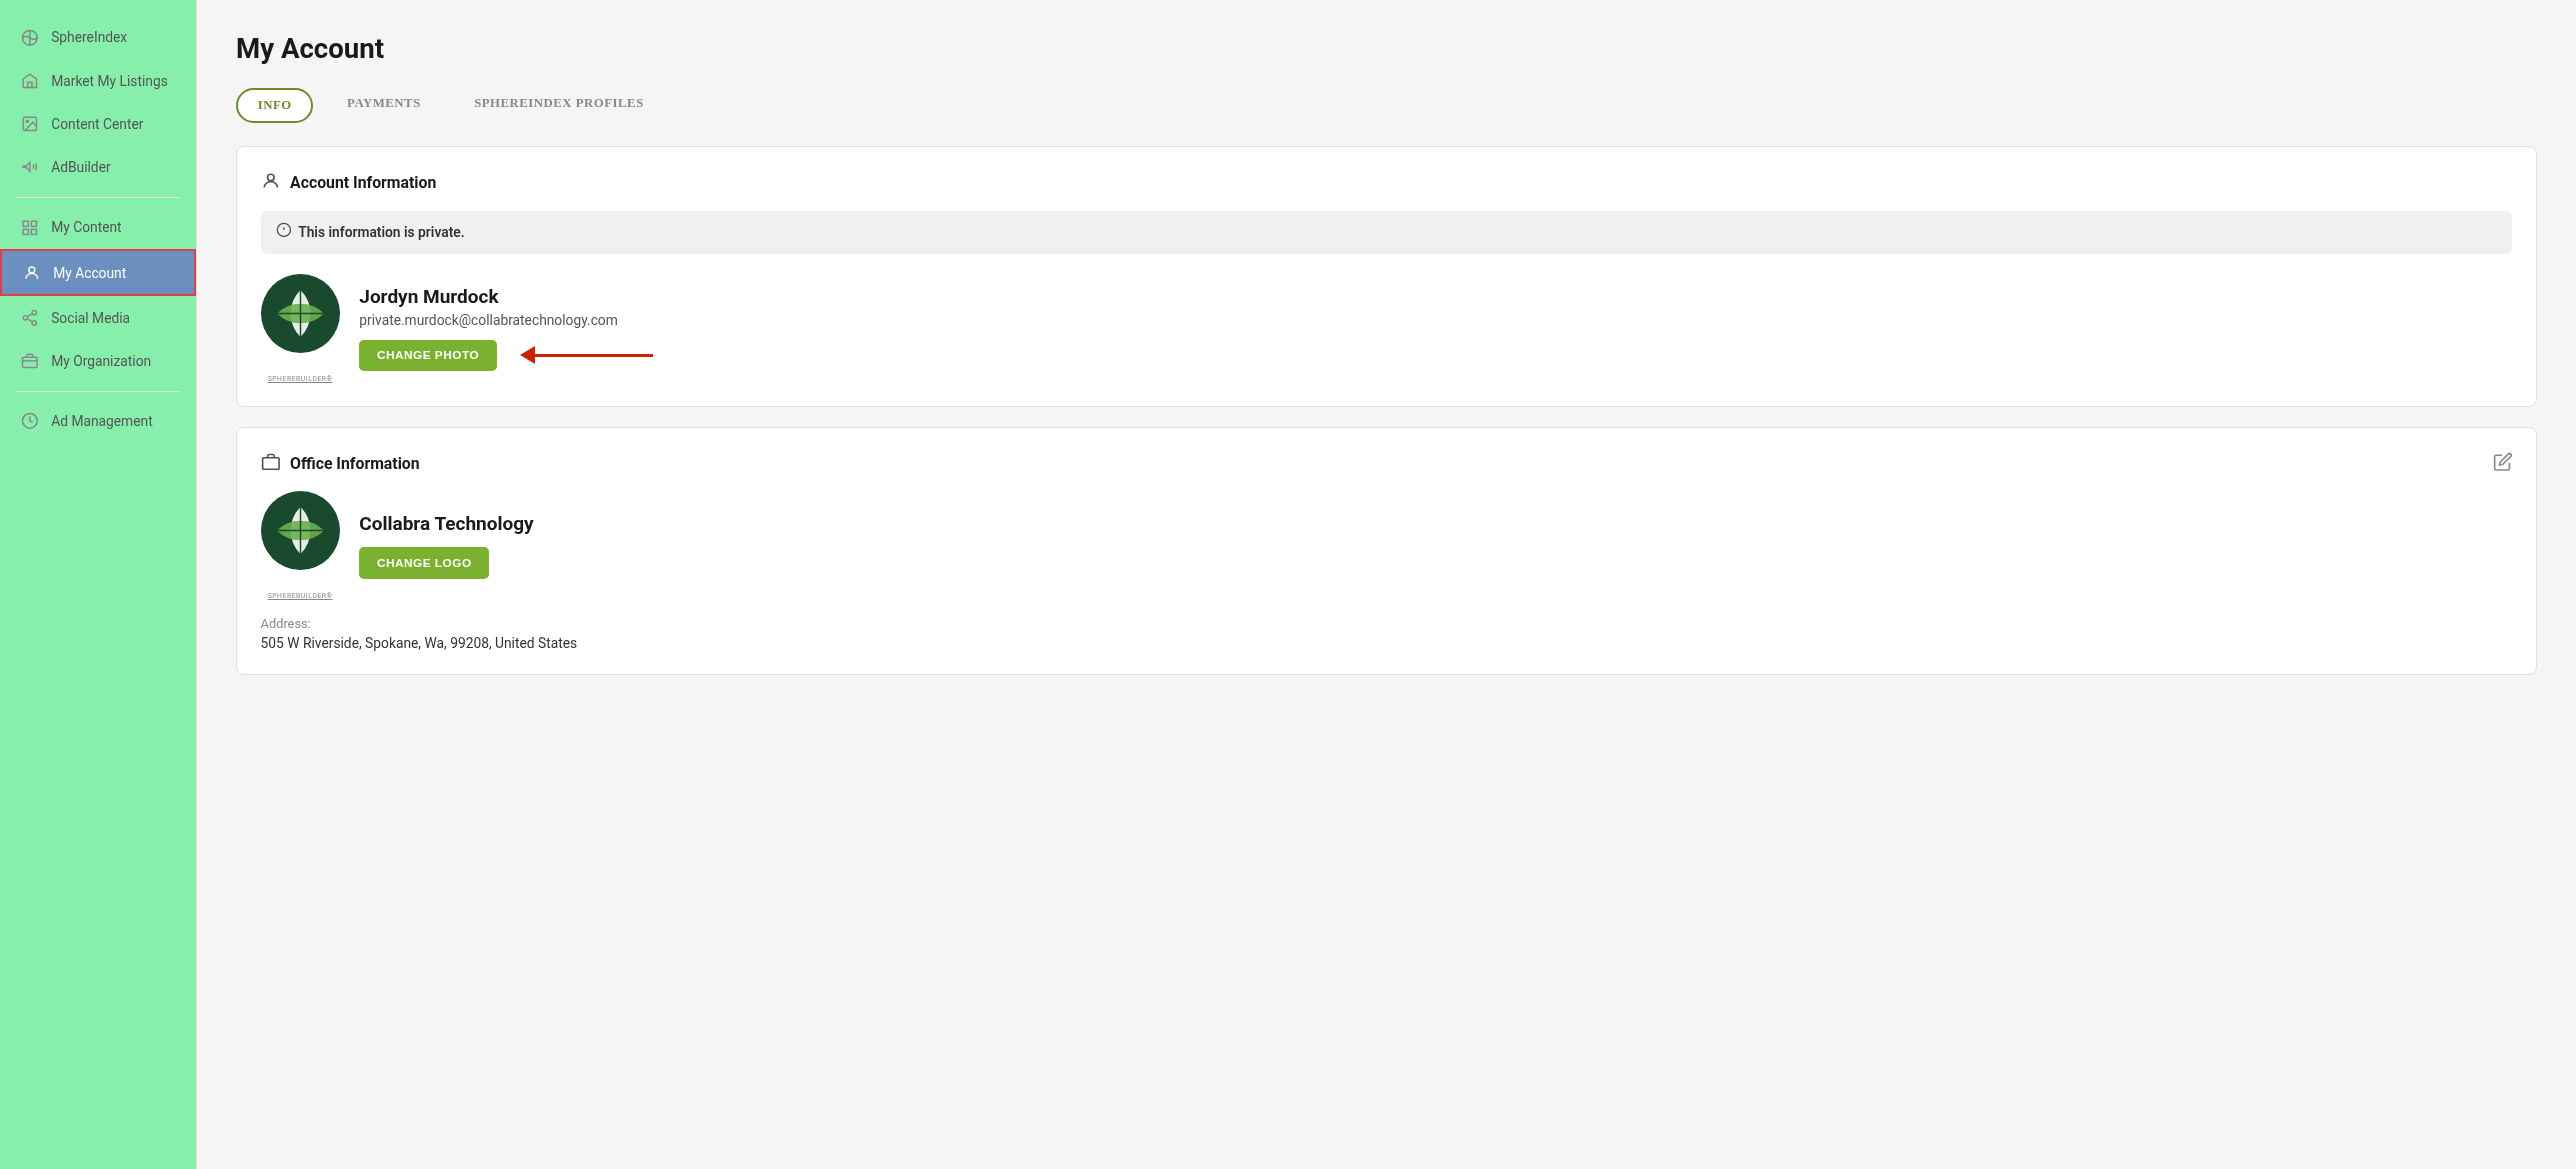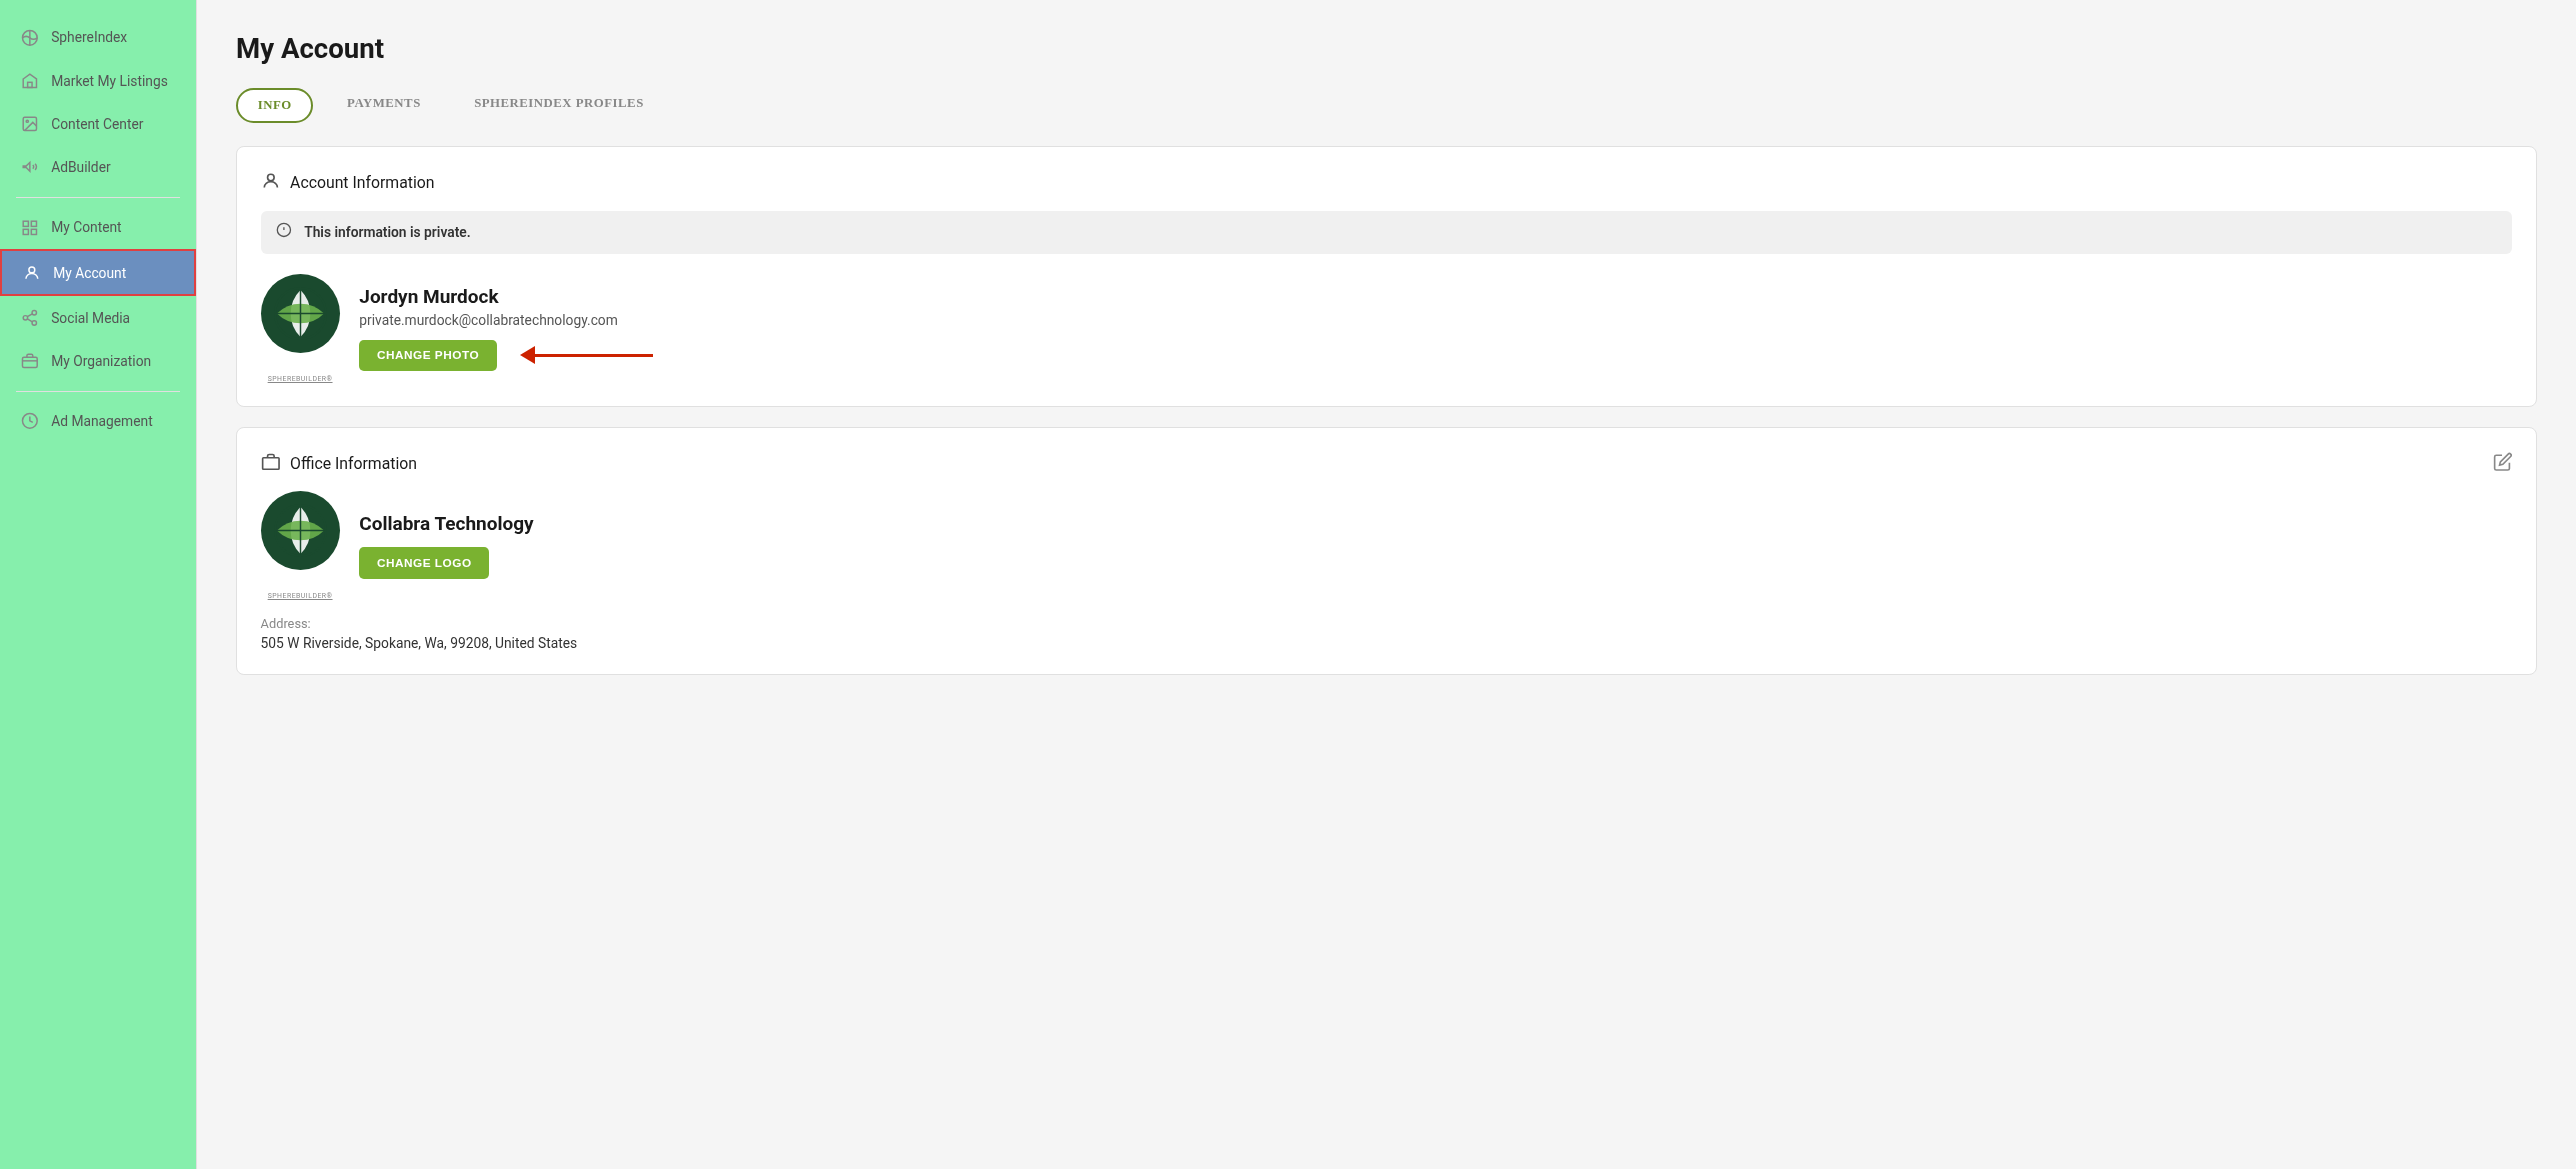--- a/index.html
+++ b/index.html
@@ -101,37 +101,37 @@
       border-radius: 7.9px;
       border: 1px solid #e0e0e0;
       padding: 23.6px;
       margin-bottom: 19.7px;
     }
     .card-header {
       display: flex;
       align-items: center;
       gap: 9.8px;
       font-size: 15.8px;
-      font-weight: 400;
+      font-weight: 700;
       color: #1a1a1a;
       margin-bottom: 15.8px;
     }
     .card-header .icon {
       font-size: 17.7px;
       color: #555;
     }
 
     
     .private-notice {
       background: #f0f0f0;
       border-radius: 5.9px;
       padding: 11.8px 15.8px;
       display: flex;
       align-items: center;
-      gap: 12px;
+      gap: 6px;
       font-size: 13.8px;
       font-weight: 600;
       color: #333;
       margin-bottom: 19.7px;
     }
     .private-notice .icon {
       font-size: 15.8px;
       color: #555;
     }
 

